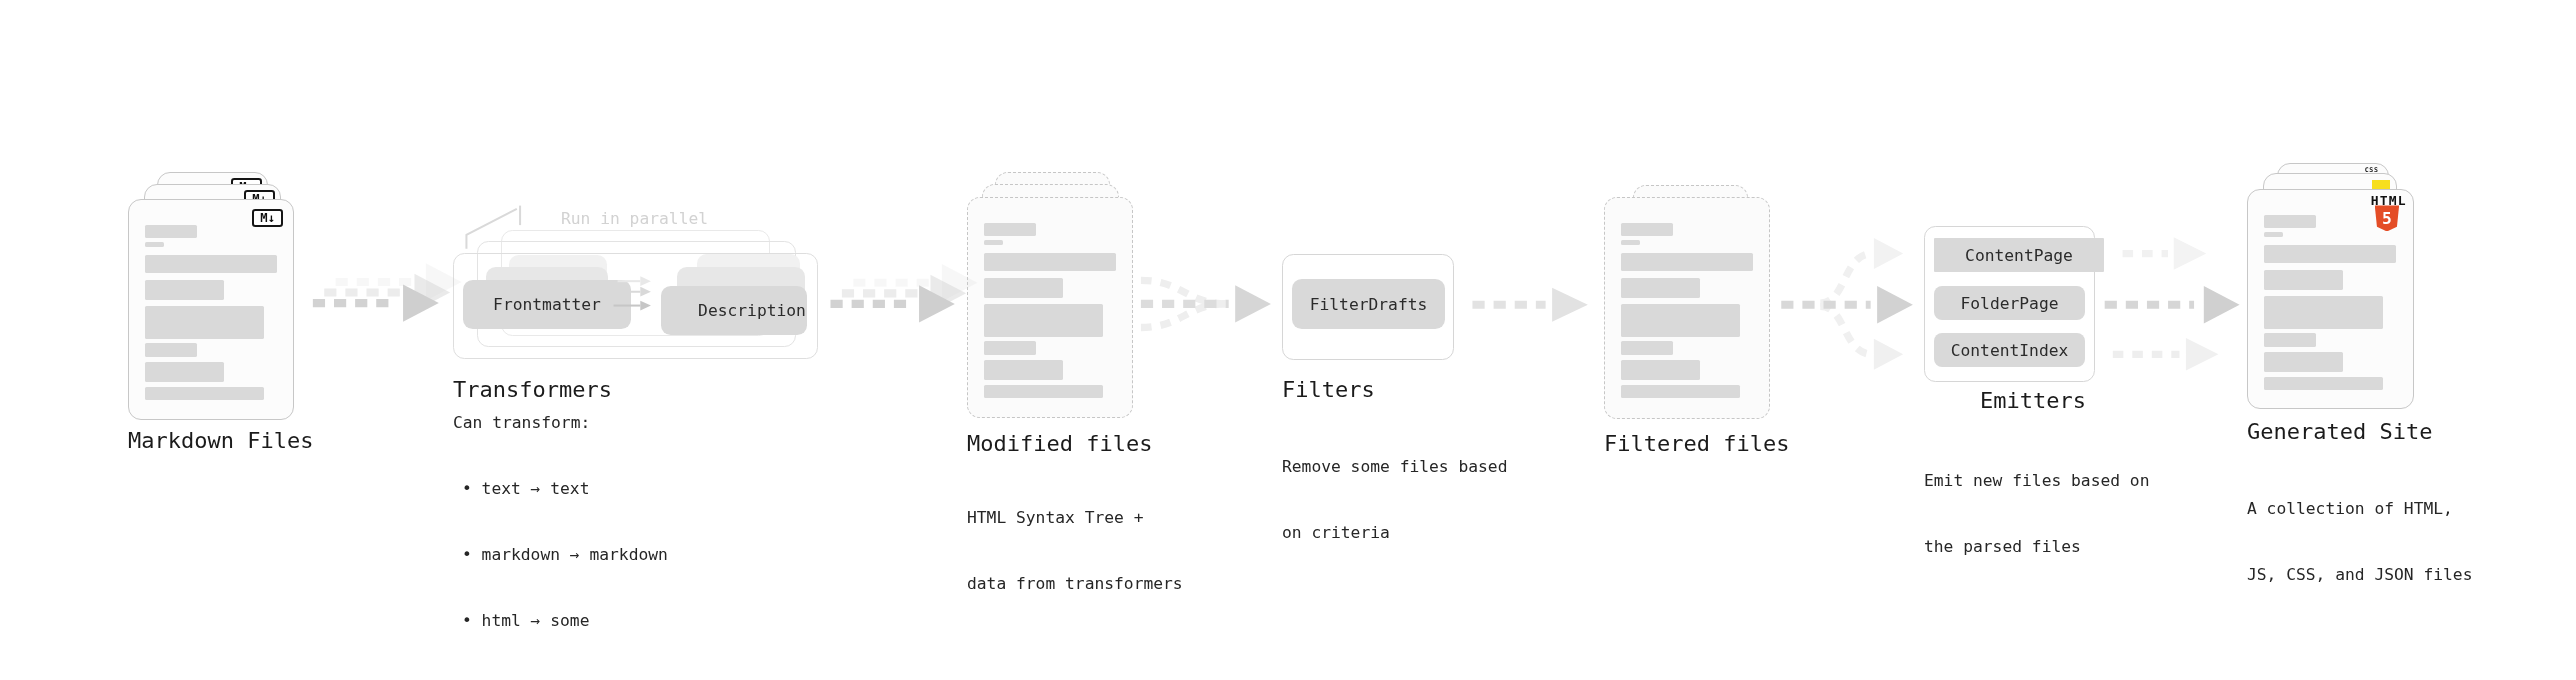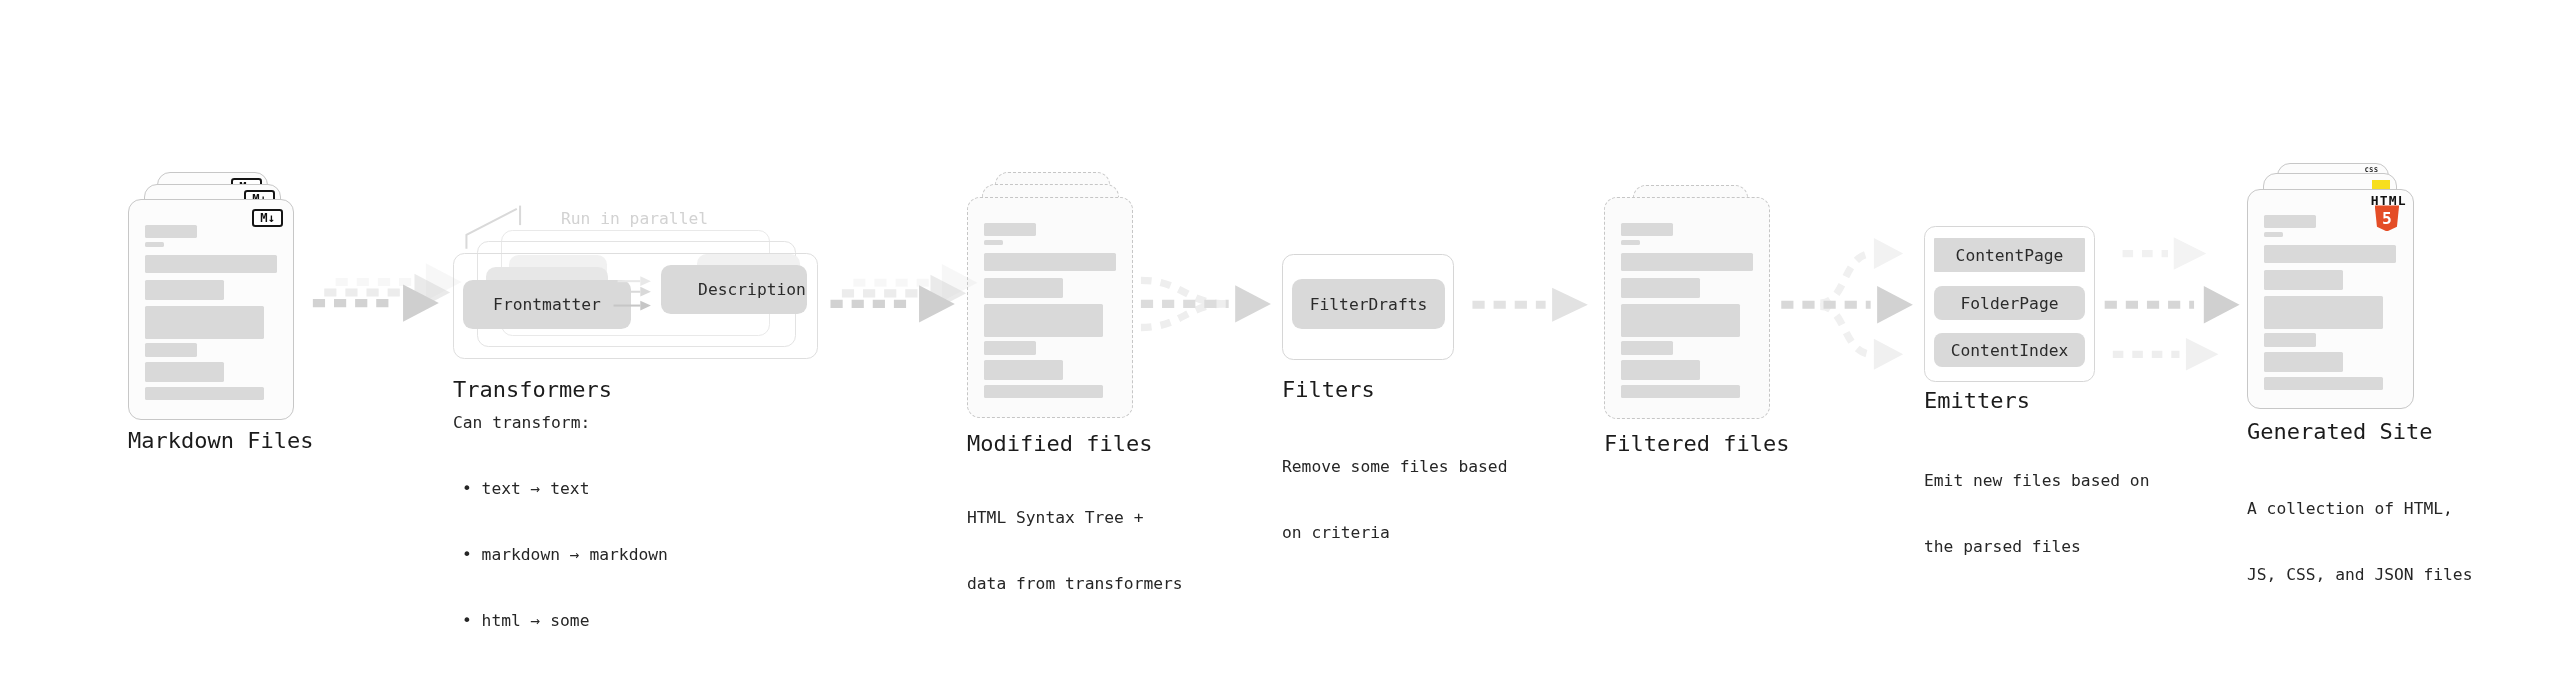--- a/index.html
+++ b/index.html
@@ -77,21 +77,21 @@
   <div class="panel" style="left:501px;top:230px;width:269px;height:106px;border-color:#e9e9e9;"></div>
   <div class="panel" style="left:477px;top:241px;width:319px;height:106px;border-color:#e3e3e3;"></div>
   <div class="panel" style="left:453px;top:253px;width:365px;height:106px;"></div>
 
   <div class="ghost" style="left:509px;top:255px;width:98px;height:47px;background:#f1f1f1;"></div>
   <div class="ghost" style="left:486px;top:267px;width:122px;height:47px;background:#e7e7e7;"></div>
   <div class="chip" style="left:463px;top:280px;width:168px;height:49px;">Frontmatter</div>
 
   <div class="ghost" style="left:697px;top:254px;width:103px;height:47px;background:#f1f1f1;"></div>
   <div class="ghost" style="left:677px;top:267px;width:128px;height:47px;background:#e7e7e7;"></div>
-  <div class="chip" style="left:661px;top:265px;width:146px;height:49px;padding-left:36px;">Description</div>
+  <div class="chip" style="left:661px;top:286px;width:146px;height:49px;padding-left:36px;">Description</div>
 
   <div class="annotation" style="left:527px;top:209px;margin-left:34px;">Run in parallel</div>
 
   <div class="title" style="left:453px;top:377px;">Transformers</div>
   <div class="sub" style="left:453px;top:412px;">Can transform:</div>
   <div class="sub" style="left:462px;top:434px;">
     <span>• text → text</span>
     <span>• markdown → markdown</span>
     <span>• html → some</span>
   </div>
@@ -133,24 +133,24 @@
         <div class="bar"></div>
         <div class="bar"></div>
         <div class="bar"></div>
         <div class="bar"></div>
         <div class="bar"></div>
     </div>
   </div>
   <div class="title" style="left:1604px;top:431px;">Filtered files</div>
 
   <div class="panel white" style="left:1924px;top:226px;width:171px;height:156px;border-color:#d6d6d6;"></div>
-  <div class="chip" style="left:1934px;top:238px;width:151px;height:34px;border-radius:1px;">ContentPage</div>
+  <div class="chip" style="left:1934px;top:238px;width:170px;height:34px;border-radius:1px;">ContentPage</div>
   <div class="chip" style="left:1934px;top:286px;width:151px;height:34px;border-radius:8.1px;">FolderPage</div>
   <div class="chip" style="left:1934px;top:333px;width:151px;height:34px;border-radius:8.1px;">ContentIndex</div>
-  <div class="title" style="left:1924px;top:388px;">Emitters</div>
+  <div class="title" style="left:1980px;top:388px;">Emitters</div>
   <div class="sub" style="left:1924px;top:426px;">
     <span>Emit new files based on</span>
     <span>the parsed files</span>
   </div>
 
   <div class="card" style="left:2277px;top:163px;width:112px;height:106px;">
     <div class="css-icon">
       <div class="css-word">CSS</div>
       <div class="css-bar"></div>
     </div>

